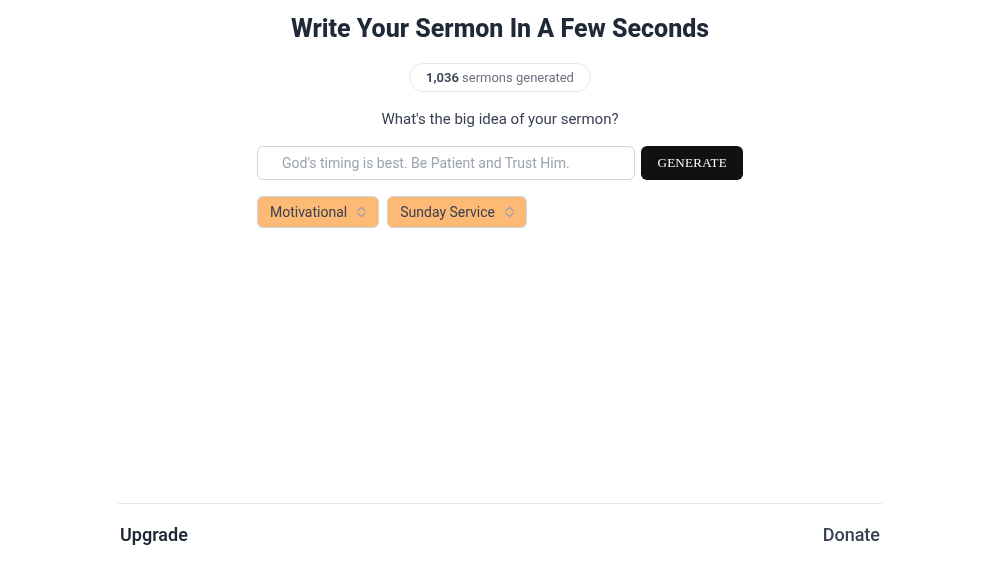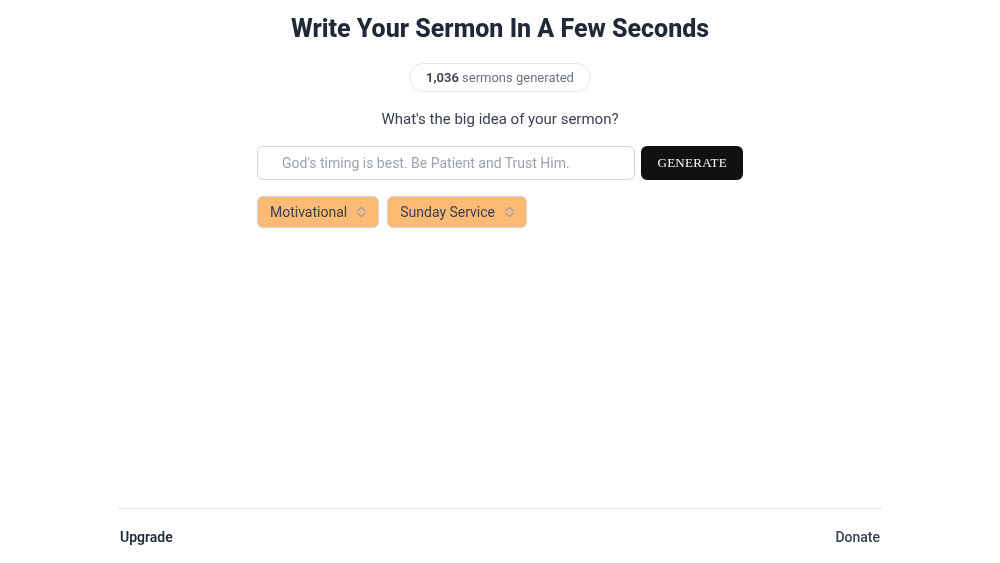--- a/index.html
+++ b/index.html
@@ -111,21 +111,21 @@
       right: 0;
       bottom: 0;
       border-top: 1px solid #e5e7eb;
       margin: 0 118px;
       padding: 20px 2px 18px 2px;
       display: flex;
       justify-content: space-between;
       align-items: center;
     }
     .footer-link {
-      font-size: 14px;
+      font-size: 18px;
       font-weight: 600;
       color: #1f2937;
       cursor: pointer;
     }
     .donate-link {
       font-weight: 500;
       color: #374151;
     }
   </style>
 </head>

